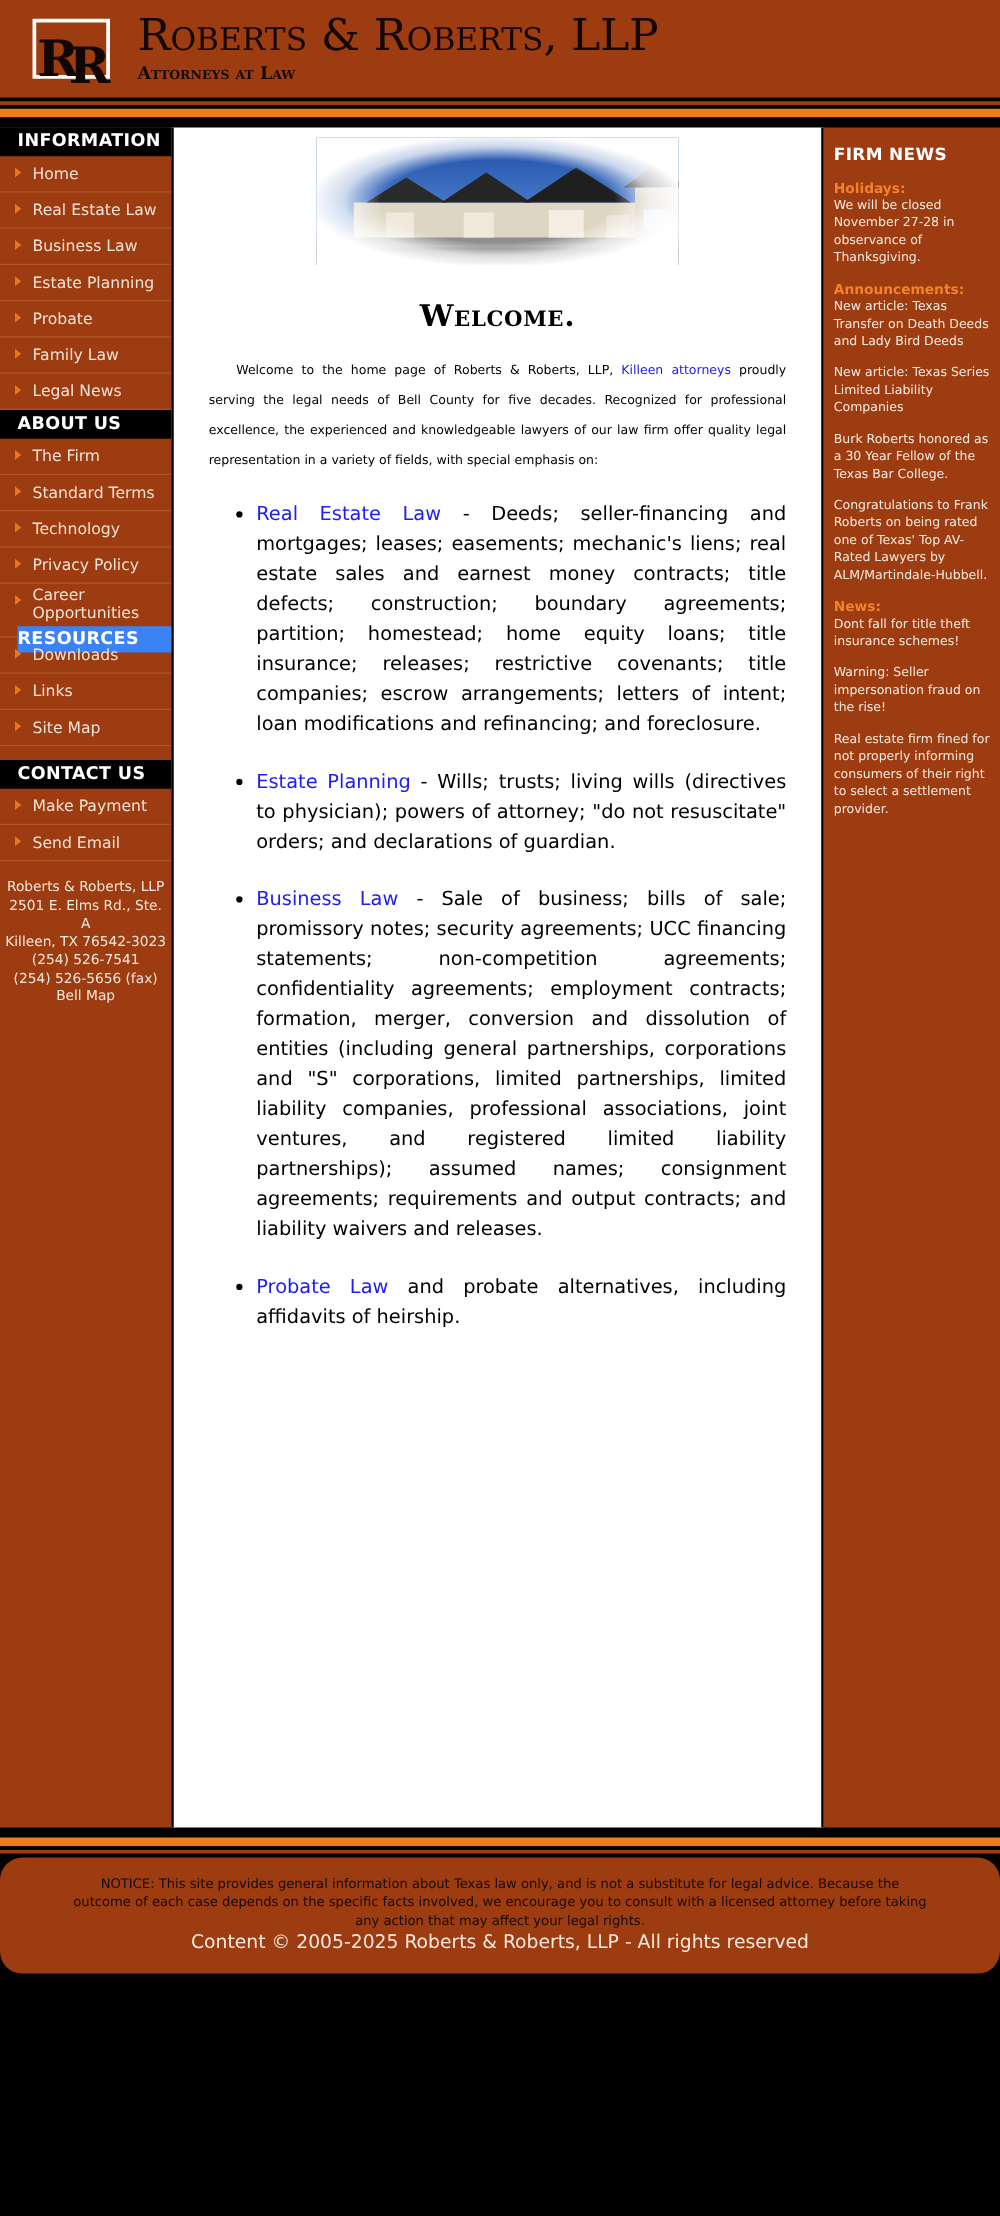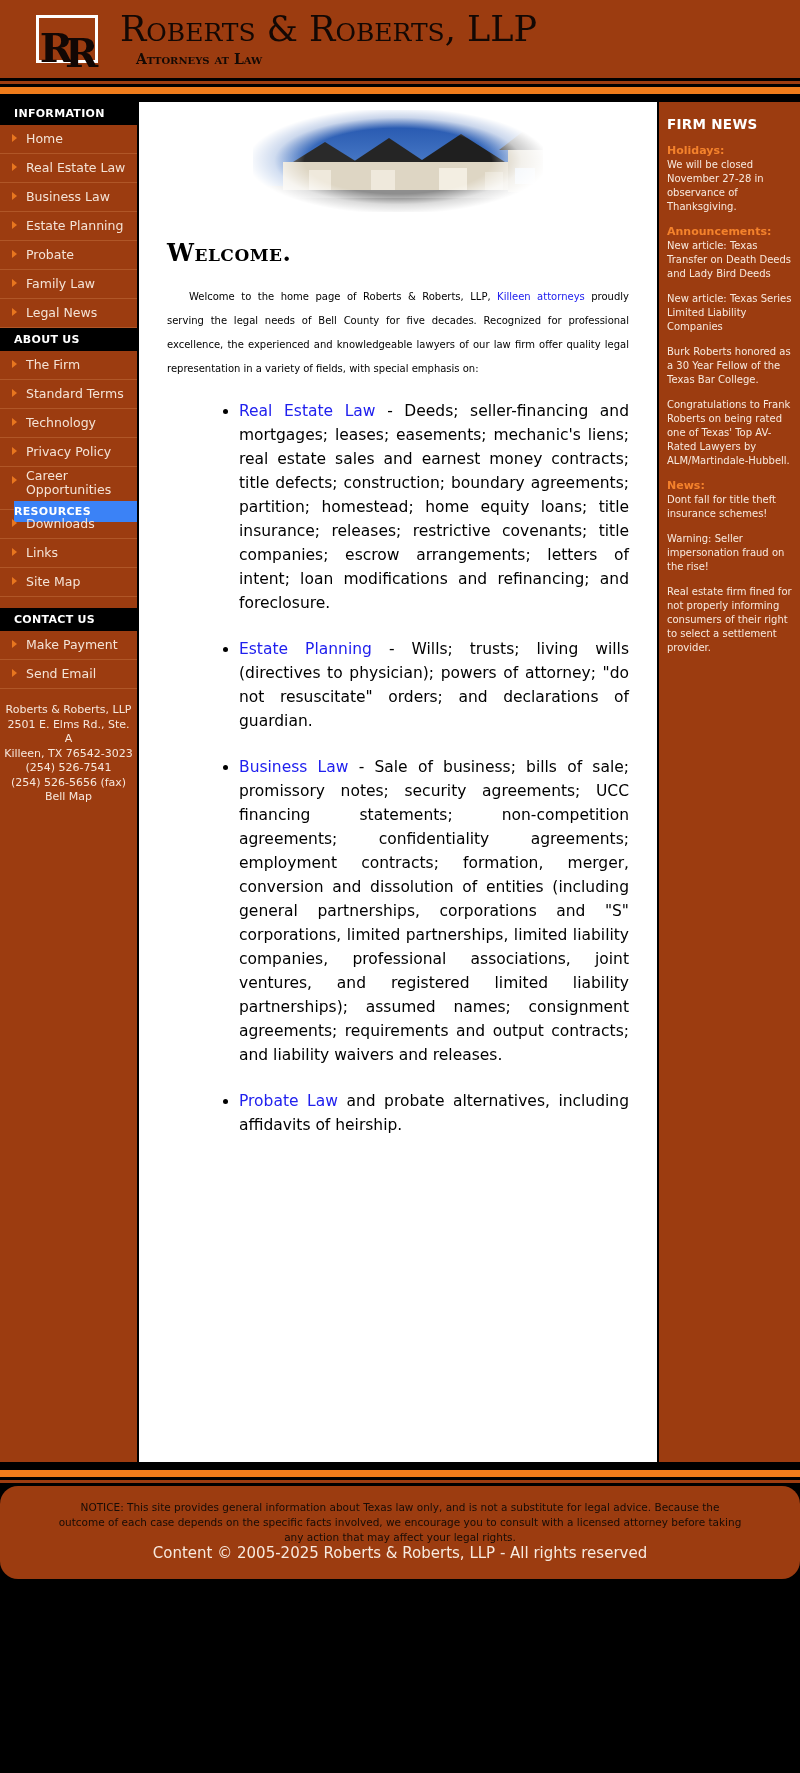--- a/index.html
+++ b/index.html
@@ -15,21 +15,21 @@
   .header {
     background: #9c3c10;
     height: 78px;
     position: relative;
     display: flex;
     align-items: center;
   }
   .logo-box {
     width: 62px; height: 48px;
     border: 3px solid #ffffff;
-    margin-left: 36px;
+    margin-left: 26px;
     position: relative;
     flex: 0 0 auto;
     padding-left: 47px;
   }
   .logo-letters {
     position: absolute;
     left: 0; top: 0; right: 0; bottom: 0;
     color: #120704;
     font-family: "DejaVu Serif", serif;
     font-weight: bold;
@@ -51,21 +51,20 @@
   }
   .firm-sub {
     font-family: "DejaVu Serif", serif;
     color: #150a05;
     font-size: 14px;
     line-height: 18px;
     font-variant: small-caps;
     font-weight: bold;
     letter-spacing: 0px;
     margin-top: 2px;
-    margin-left: 16px;
   }
   .rule-a { height: 3px; background: #000; }
   .rule-b { height: 3px; background: #9c3c10; }
   .rule-c { height: 3px; background: #000; }
   .rule-d { height: 7px; background: #ef7c1b; }
   .rule-e { height: 8px; background: #000; }
 
   
   .body-row { display: flex; background: #000; align-items: stretch; }
   .sidebar { width: 137px; flex: 0 0 137px; background: #9c3c10; }
@@ -76,21 +75,21 @@
     border-right: 2px solid #000;
     min-height: 1360px;
     padding: 0 28px 26px 28px;
   }
   .newsbar { width: 141px; flex: 0 0 141px; background: #9c3c10; padding: 0 8px; }
 
   
   .nav-head {
     background: #000000;
     color: #ffffff;
-    font-size: 11px;
+    font-size: 14px;
     font-weight: bold;
     letter-spacing: 0.3px;
     padding: 5px 0 5px 14px;
     height: 23px;
     line-height: 13px;
     position: relative;
   }
   .nav-head.res-head { height: 0; padding: 0; overflow: visible; }
   .nav-head.res-head .res-label {
     position: absolute; top: -9px; left: 14px;
@@ -121,21 +120,21 @@
     font-size: 11px;
     line-height: 14.5px;
     text-align: center;
     padding: 14px 4px 0 4px;
   }
   .contact-block .showmap { text-decoration: none; color: #f6e7dc; }
 
   
   .hero-wrap { text-align: center; padding-top: 8px; }
   .welcome-h {
-    text-align: left;
+    text-align: center;
     font-family: "DejaVu Serif", serif;
     font-variant: small-caps;
     font-weight: bold;
     font-size: 24px;
     color: #000;
     margin: 22px 0 18px 0;
     letter-spacing: 0.5px;
   }
   .para {
     text-align: justify;
@@ -145,21 +144,20 @@
     margin: 0 0 16px 0;
   }
   .para.indent { text-indent: 22px; }
   ul.emph { margin: 18px 0 0 0; padding-left: 38px; }
   ul.emph > li {
     text-align: justify;
     font-size: 15.5px;
     line-height: 24px;
     margin-bottom: 22px;
     color: #000;
-    margin-left: 34px;
   }
   a.lnk { color: #2020ee; text-decoration: none; }
 
   
   .news-title {
     color: #ffffff;
     font-size: 13.5px;
     font-weight: bold;
     text-align: left;
     padding: 14px 0 12px 0;

